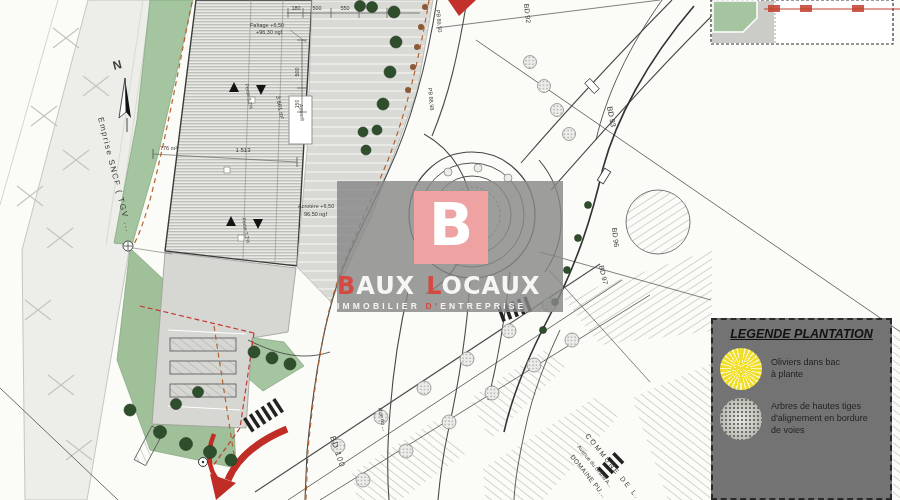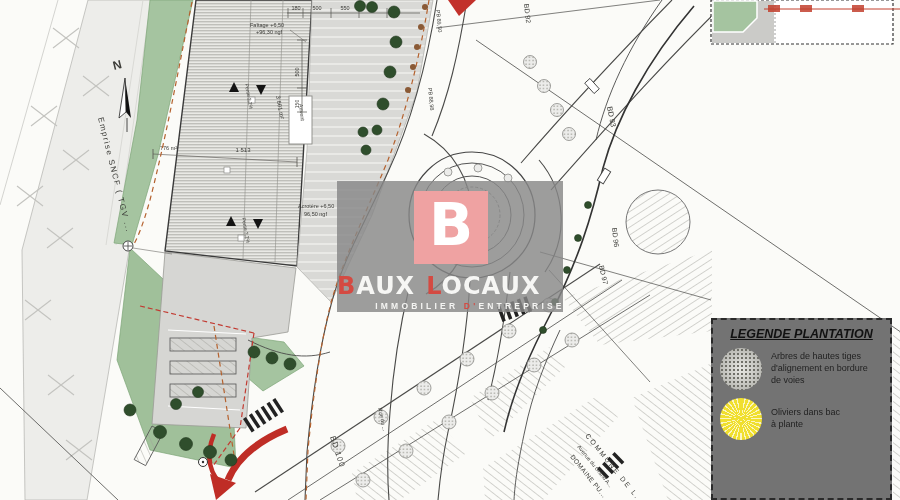--- a/index.html
+++ b/index.html
@@ -6,21 +6,21 @@
   .stage{position:relative;width:900px;height:500px;overflow:hidden;background:#fbfbf8;font-family:"Liberation Sans",sans-serif;}
   .stage svg{position:absolute;left:0;top:0;}
   svg text{font-family:"Liberation Sans",sans-serif;fill:#3c3c38;}
   
   .wm-band{position:absolute;left:337px;top:181px;width:226px;height:131px;background:rgba(136,136,136,.82);}
   .wm-square{position:absolute;left:414px;top:191px;width:74px;height:73px;background:#efa2a2;display:flex;align-items:center;justify-content:center;}
   .wm-square span{color:#fff;font-size:58px;font-weight:bold;font-family:"DejaVu Sans",sans-serif;line-height:1;margin-top:-5px;}
   .wm-brand{position:absolute;left:337px;top:272px;width:226px;text-align:left;font-weight:bold;font-size:24px;letter-spacing:1px;color:#f6f6f4;font-family:"DejaVu Sans",sans-serif;white-space:nowrap;}
   .wm-brand .red{color:#d44a42;}
   .wm-brand .gap{margin-left:11px;}
-  .wm-tag{position:absolute;left:337px;top:301px;width:266px;text-align:center;color:#f4f4f2;font-size:8.5px;font-weight:bold;letter-spacing:3.2px;white-space:nowrap;}
+  .wm-tag{position:absolute;left:337px;top:301px;width:266px;color:#f4f4f2;font-size:8.5px;font-weight:bold;letter-spacing:3.2px;white-space:nowrap;}
   .wm-tag .red{color:#d44a42;}
   
   .legend{position:absolute;left:711px;top:318px;width:181px;height:182px;background:#737373;border:2px dashed #2a2a2a;box-sizing:border-box;padding:5px 7px;}
   .legend-title{font-weight:bold;font-style:italic;text-decoration:underline;font-size:12.5px;text-align:center;color:#111;margin:2px 0 7px 0;}
   .legend-item{display:flex;align-items:center;gap:9px;margin-bottom:8px;}
   .sym{width:42px;height:42px;border-radius:50%;flex:0 0 42px;}
   .sym.olive{background:repeating-conic-gradient(#f0df2e 0 9deg,#fbf5c2 9deg 13deg);}
   .sym.gray{background-image:radial-gradient(#6f6f68 1px,transparent 1.3px),radial-gradient(circle,#e6e6e2,#a9a9a3);background-size:4px 4px,100% 100%;}
   .sym.brown{background-image:radial-gradient(#5e3a22 1px,transparent 1.3px),radial-gradient(circle,#d2a887,#96643f);background-size:4px 4px,100% 100%;}
   .legend-label{font-size:9px;line-height:1.3;color:#222;}
@@ -385,30 +385,30 @@
 <div class="wm-band"></div>
 <div class="wm-square">
   <span>B</span>
 </div>
 <div class="wm-brand"><span class="red">B</span><span>AUX</span><span class="red gap">L</span><span>OCAUX</span></div>
 <div class="wm-tag"><span>IMMOBILIER </span><span class="red">D'</span><span>ENTREPRISE</span></div>
 
 <div class="legend">
   <div class="legend-title">LEGENDE PLANTATION</div>
   <div class="legend-item">
+    <div class="sym olive"></div>
+    <div class="legend-label">
+      <div>Oliviers dans bac</div>
+          <div>à plante</div>
+          <div></div>
+    </div>
+  </div>
+  <div class="legend-item">
     <div class="sym gray"></div>
     <div class="legend-label">
       <div>Arbres de hautes tiges</div>
           <div>d'alignement  en bordure</div>
           <div>de voies</div>
     </div>
   </div>
-  <div class="legend-item">
-    <div class="sym olive"></div>
-    <div class="legend-label">
-      <div>Oliviers dans bac</div>
-          <div>à plante</div>
-          <div></div>
-    </div>
-  </div>
 </div>
 
 </div>
 
 </body></html>

